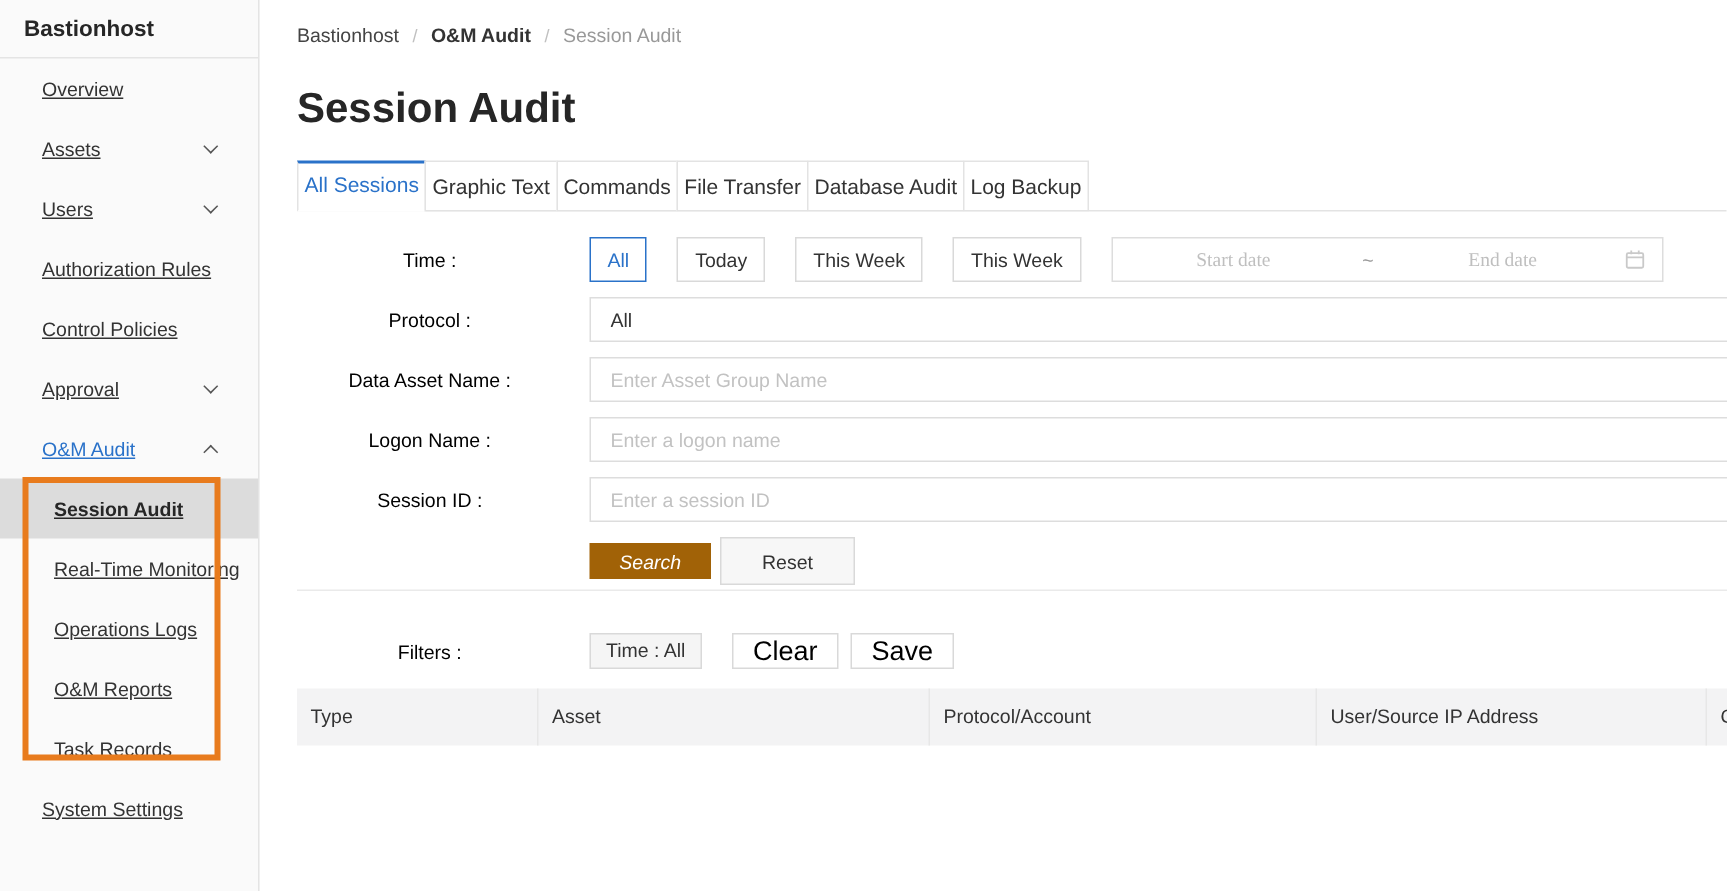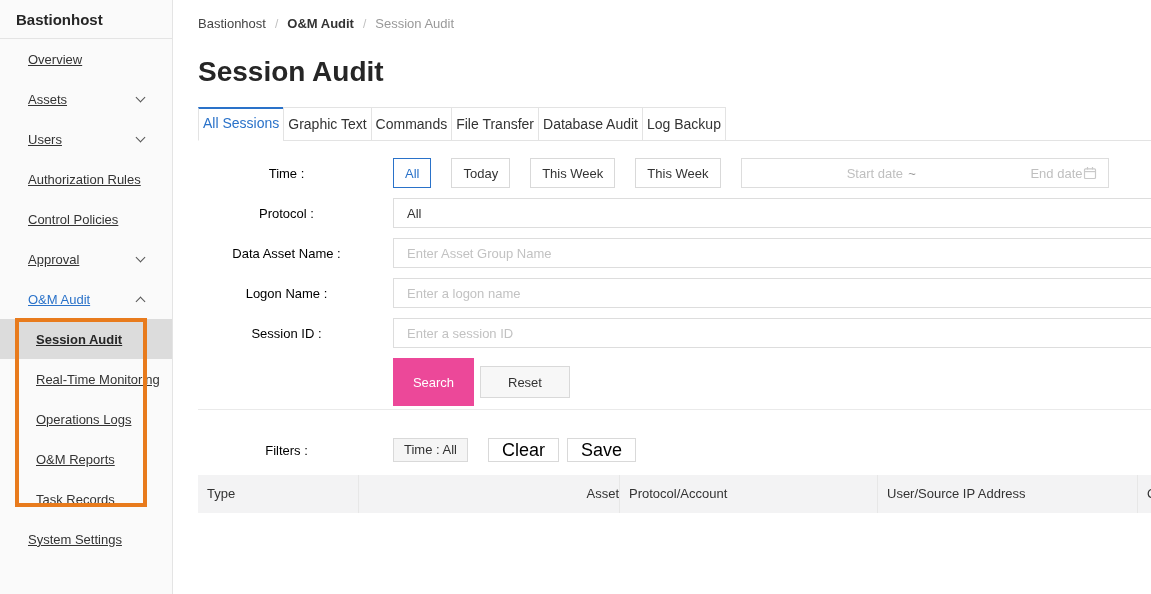--- a/index.html
+++ b/index.html
@@ -43,46 +43,46 @@
   .frow { display:flex; align-items:center; margin-bottom:10px; }
   .flabel { width:195px; padding-right:18px; text-align:center; color:#000000; flex:none; }
   .controls { display:flex; align-items:center; flex:none; }
 
   .tbtn { height:30px; padding:0 11px; border:1px solid #d9d9d9; background:#fff; color:#333;
           font-size:13px; margin-right:20px; cursor:pointer; font-family:inherit; }
   .tbtn.active { border-color:#2a72c9; color:#2a72c9; }
 
   .daterange { width:368px; height:30px; border:1px solid #ddd; display:flex; align-items:center;
                color:#bfbfbf; background:#fff; }
-  .daterange .dph { flex:1; text-align:right; cursor:text; }
+  .daterange .dph { flex:1; text-align:center; cursor:text;font-family:Liberation Serif, serif; }
   .daterange .tilde { width:18px; text-align:center; color:#999; }
   .cal-icon { margin-right:11px; flex:none; cursor:pointer; display:flex; }
 
   .finput { height:30px; width:830px; border:1px solid #ddd; padding:0 13px; font-size:13px;
             color:#333; background:#fff; outline:none; font-family:inherit; }
   .finput::placeholder { color:#c2c2c2; opacity:1; }
 
-  .btn-search { width:81px; height:48px; background:#ec4899; color:#fff; border:none;
-                font-size:13px; cursor:pointer; font-family:inherit; }
+  .btn-search { width:81px; height:24px; background:#a16207; color:#fff; border:none;
+                font-size:13px; cursor:pointer; font-family:inherit;font-style:italic; }
   .btn-reset { height:32px; padding:0 27px; margin-left:6px; background:#f7f7f7; color:#333;
                border:1px solid #d9d9d9; font-size:13px; cursor:pointer; font-family:inherit; }
 
   .divider { border-top:1px solid #eaeaea; width:1200px; margin-top:3px; }
 
   .filters-row { margin-top:28px; display:flex; align-items:center; }
   .chip { height:24px; line-height:22px; padding:0 10px; background:#f5f5f5; border:1px solid #d9d9d9;
           margin-right:20px; cursor:pointer; }
   .fbtn { height:24px; line-height:22px; padding:0 13px; background:#fff; border:1px solid #d9d9d9;
           margin-right:8px; cursor:pointer; font-size:18px; font-family:inherit; }
 
   .table-head { margin-top:13px; display:flex; background:#f3f3f4; height:38px; align-items:stretch;
                 width:1125px; }
   .th { line-height:38px; padding-left:9px; color:#333; white-space:nowrap; overflow:hidden; }
   .th + .th { border-left:1px solid #e7e7e7; }
-  .th.c0 { width:160px; } .th.c1 { width:261px;text-align:right; } .th.c2 { width:258px; }
+  .th.c0 { width:160px; } .th.c1 { width:261px; } .th.c2 { width:258px; }
   .th.c3 { width:260px; } .th.c4 { width:186px; }
 </style>
 </head>
 <body>
 
 <aside class="sidebar">
   <div class="brand">Bastionhost</div>
   <nav>
     <div class="nav-item">
         <span class="lbl">Overview</span>

